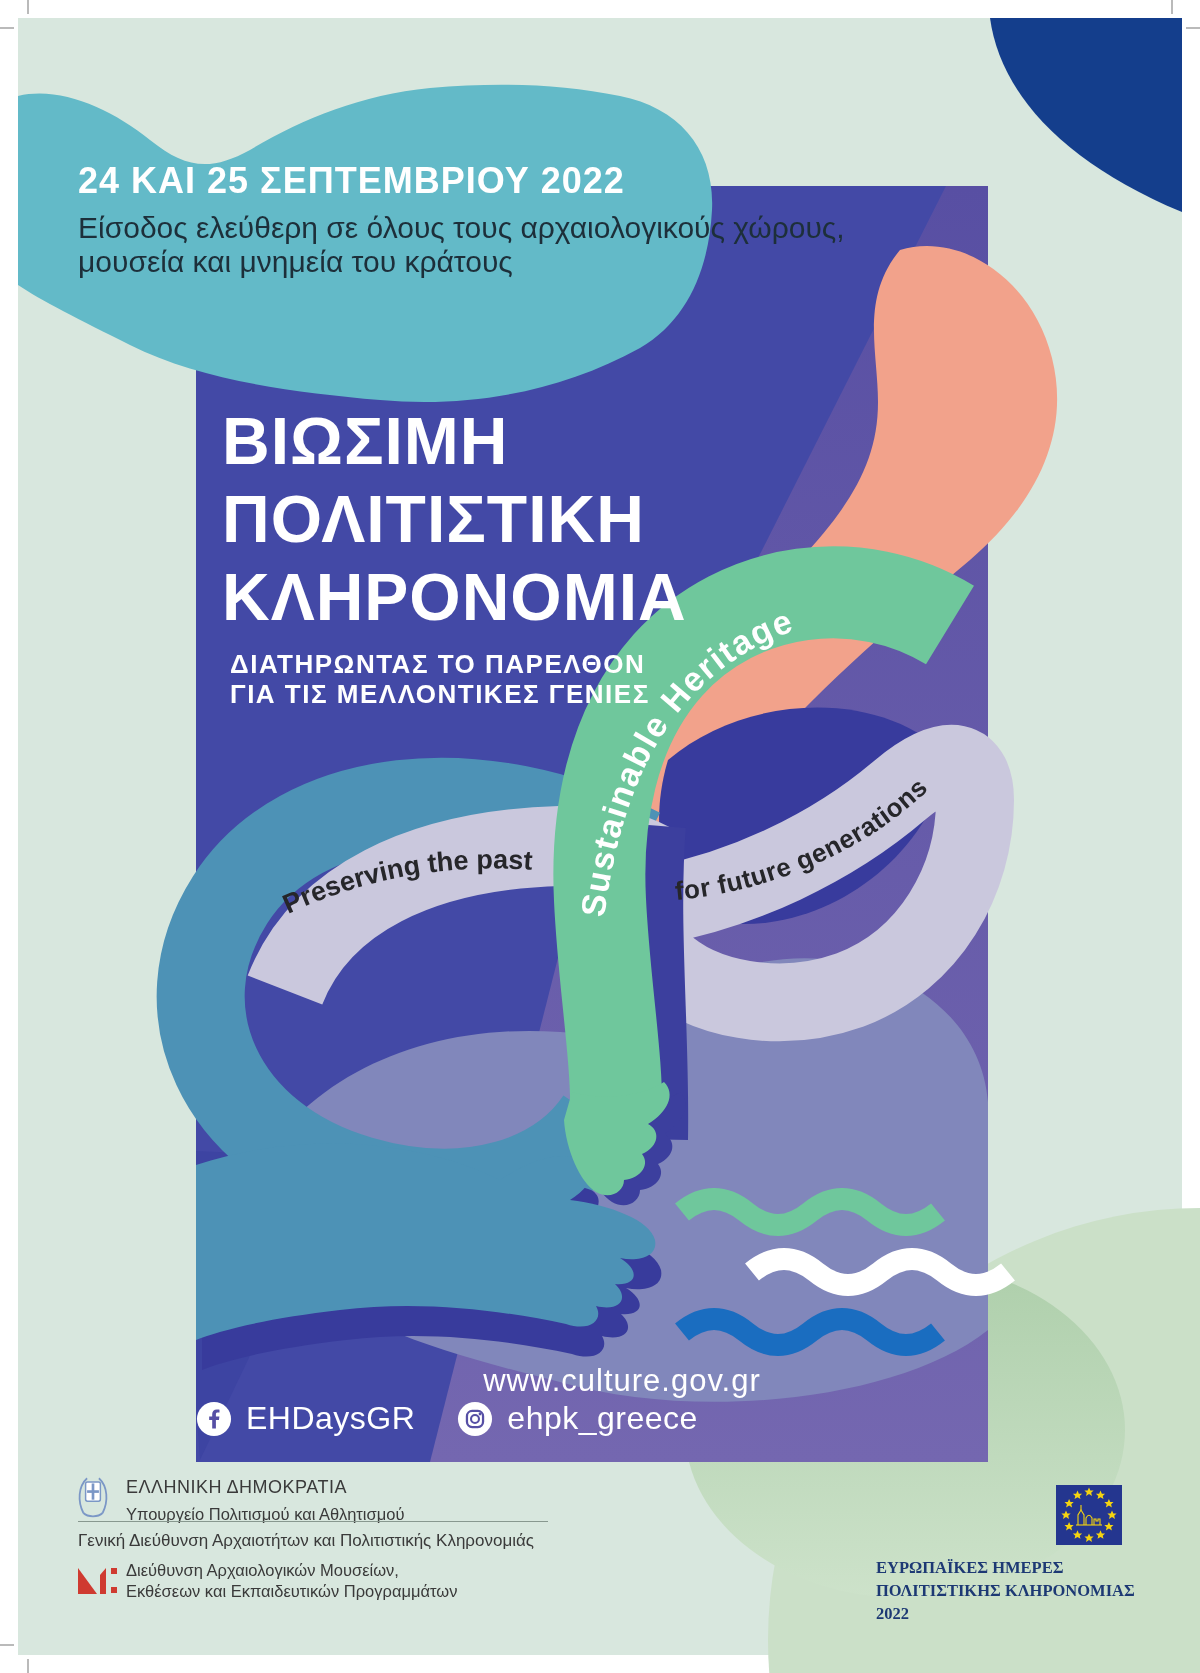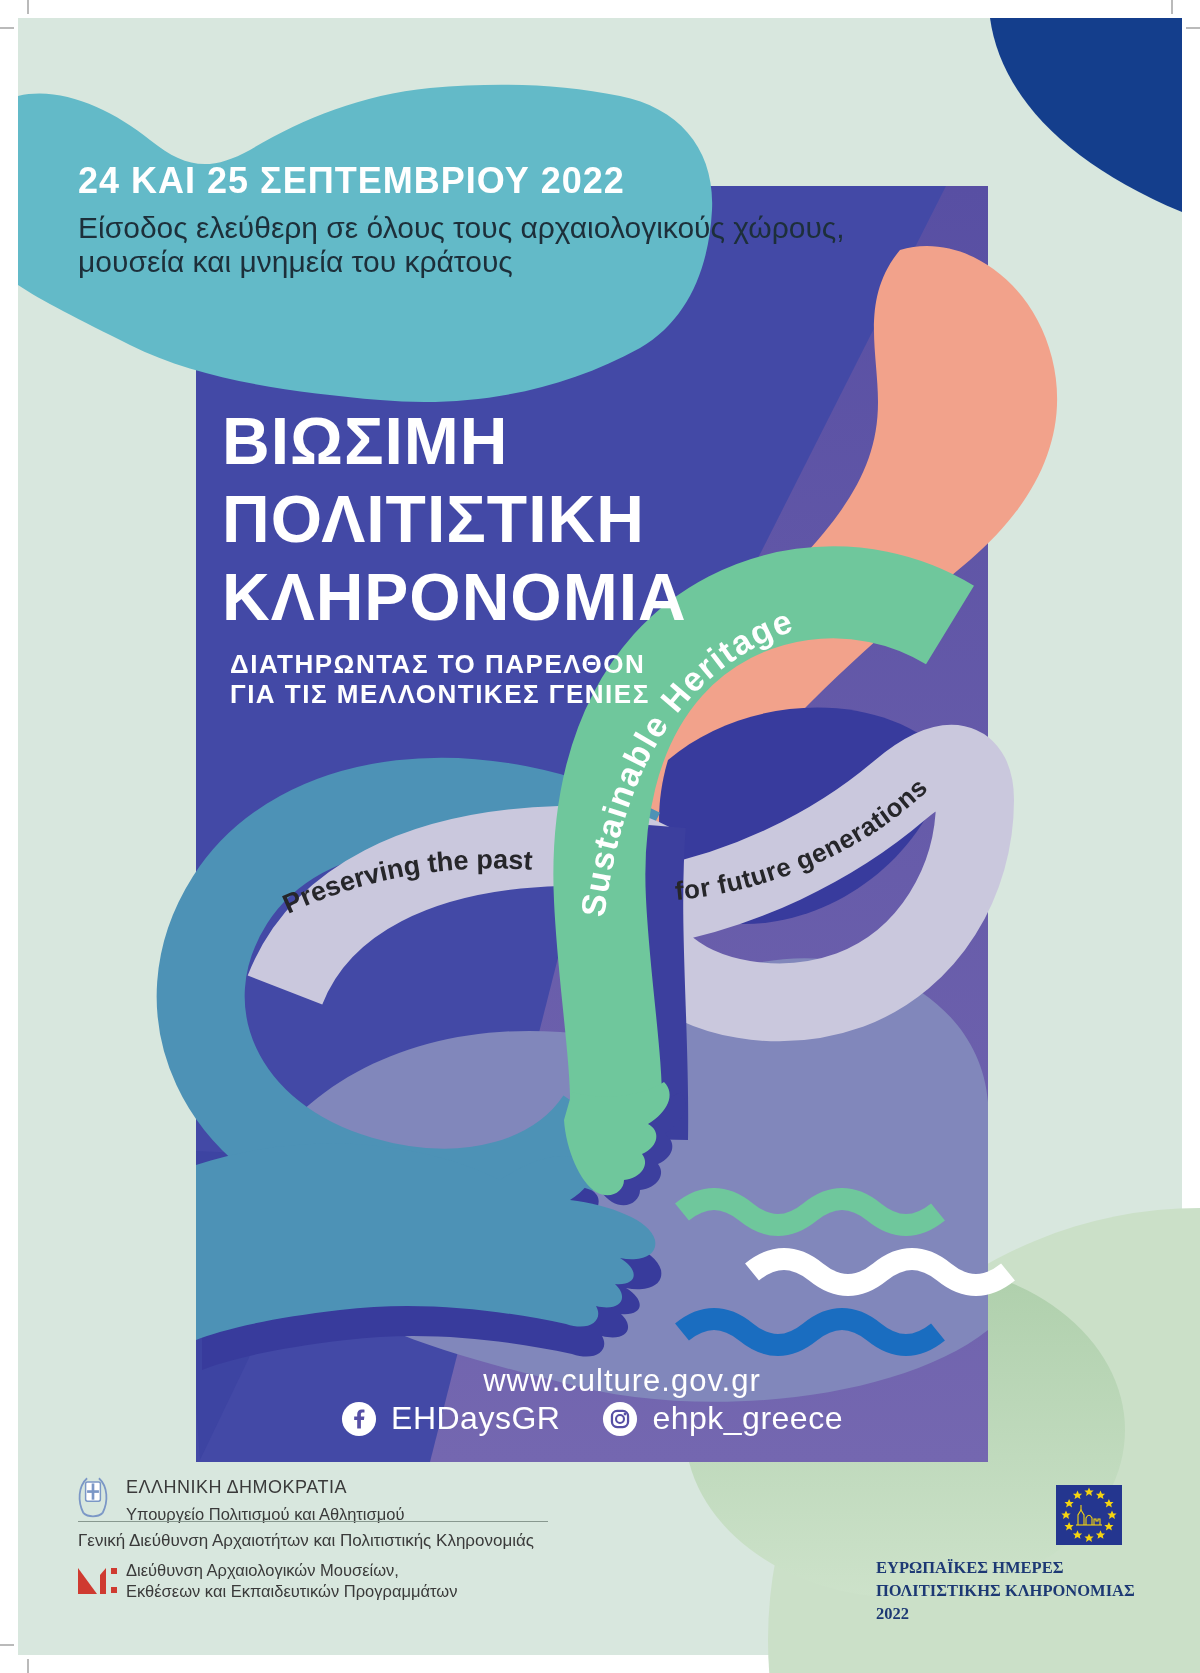--- a/index.html
+++ b/index.html
@@ -5,21 +5,21 @@
   html,body{margin:0;padding:0;background:#fff;}
   body{width:1200px;height:1673px;position:relative;font-family:"Liberation Sans",sans-serif;overflow:hidden;}
   .poster{position:absolute;inset:0;}
   svg.art{position:absolute;left:0;top:0;}
   .abs{position:absolute;}
   .date-banner{left:78px;top:160px;font-size:36px;font-weight:bold;color:#ffffff;letter-spacing:1px;text-align:right;}
   .entry-note{left:78px;top:204px;font-size:30px;line-height:34px;color:#1d2f3a;margin-top:7px;}
   .title-block{left:222px;top:402px;font-size:66px;font-weight:bold;line-height:78px;color:#ffffff;letter-spacing:1px;}
   .subtitle-block{left:218px;top:649px;font-size:26px;font-weight:bold;line-height:30px;color:#ffffff;letter-spacing:1.5px;margin-left:12px;}
   .website{left:196px;top:1363px;width:792px;text-align:center;font-size:31px;color:#ffffff;letter-spacing:1px;padding-left:30px;}
-  .social-row{left:196px;top:1400px;width:792px;display:flex;justify-content:center;align-items:center;gap:14px;color:#ffffff;font-size:32px;}
+  .social-row{left:196px;top:1400px;width:792px;display:flex;align-items:center;gap:14px;color:#ffffff;font-size:32px;}
   .social-row .handle{letter-spacing:.5px;}
   .social-row .gap{width:14px;}
   .ribbon-text{font-family:"Liberation Sans",sans-serif;font-weight:bold;}
   .f-left{left:126px;color:#3a3a3a;}
   .gov-name{top:1477px;font-size:18px;letter-spacing:.5px;}
   .gov-ministry{top:1498px;font-size:16.5px;margin-top:7px;}
   .divider{left:78px;top:1521px;width:470px;height:1px;background:#88988f;}
   .dg-line{left:78px;top:1531px;font-size:17px;color:#3a3a3a;}
   .dir-block{left:126px;top:1560px;font-size:16.5px;line-height:21px;color:#3a3a3a;}
   .ehd-block{left:876px;top:1556px;width:266px;text-align:left;font-size:16.5px;font-weight:bold;line-height:23px;color:#1d3974;font-family:Liberation Serif, serif;}

